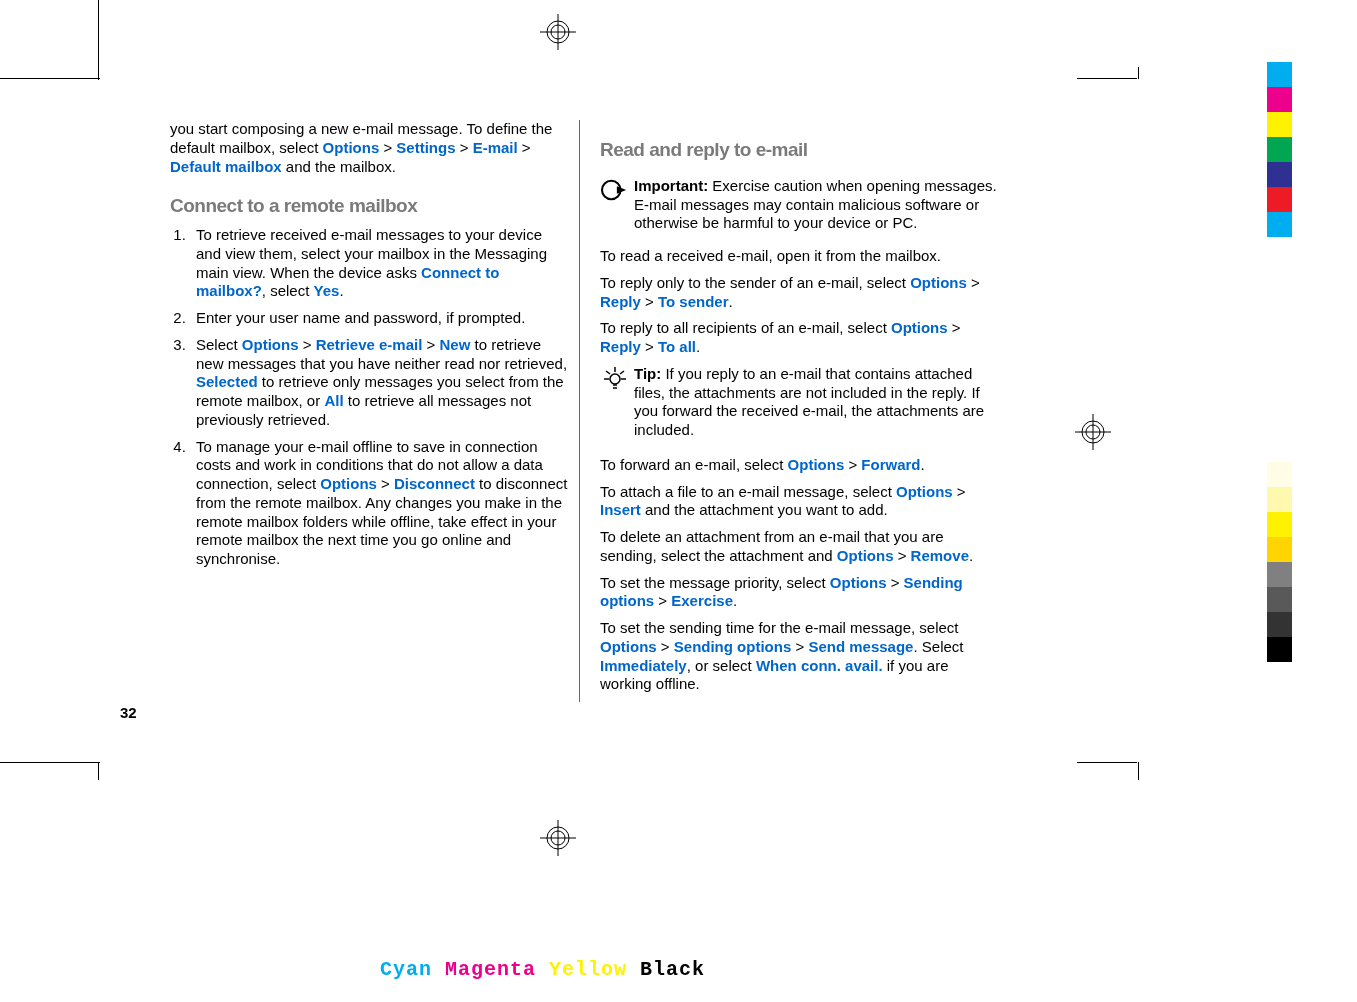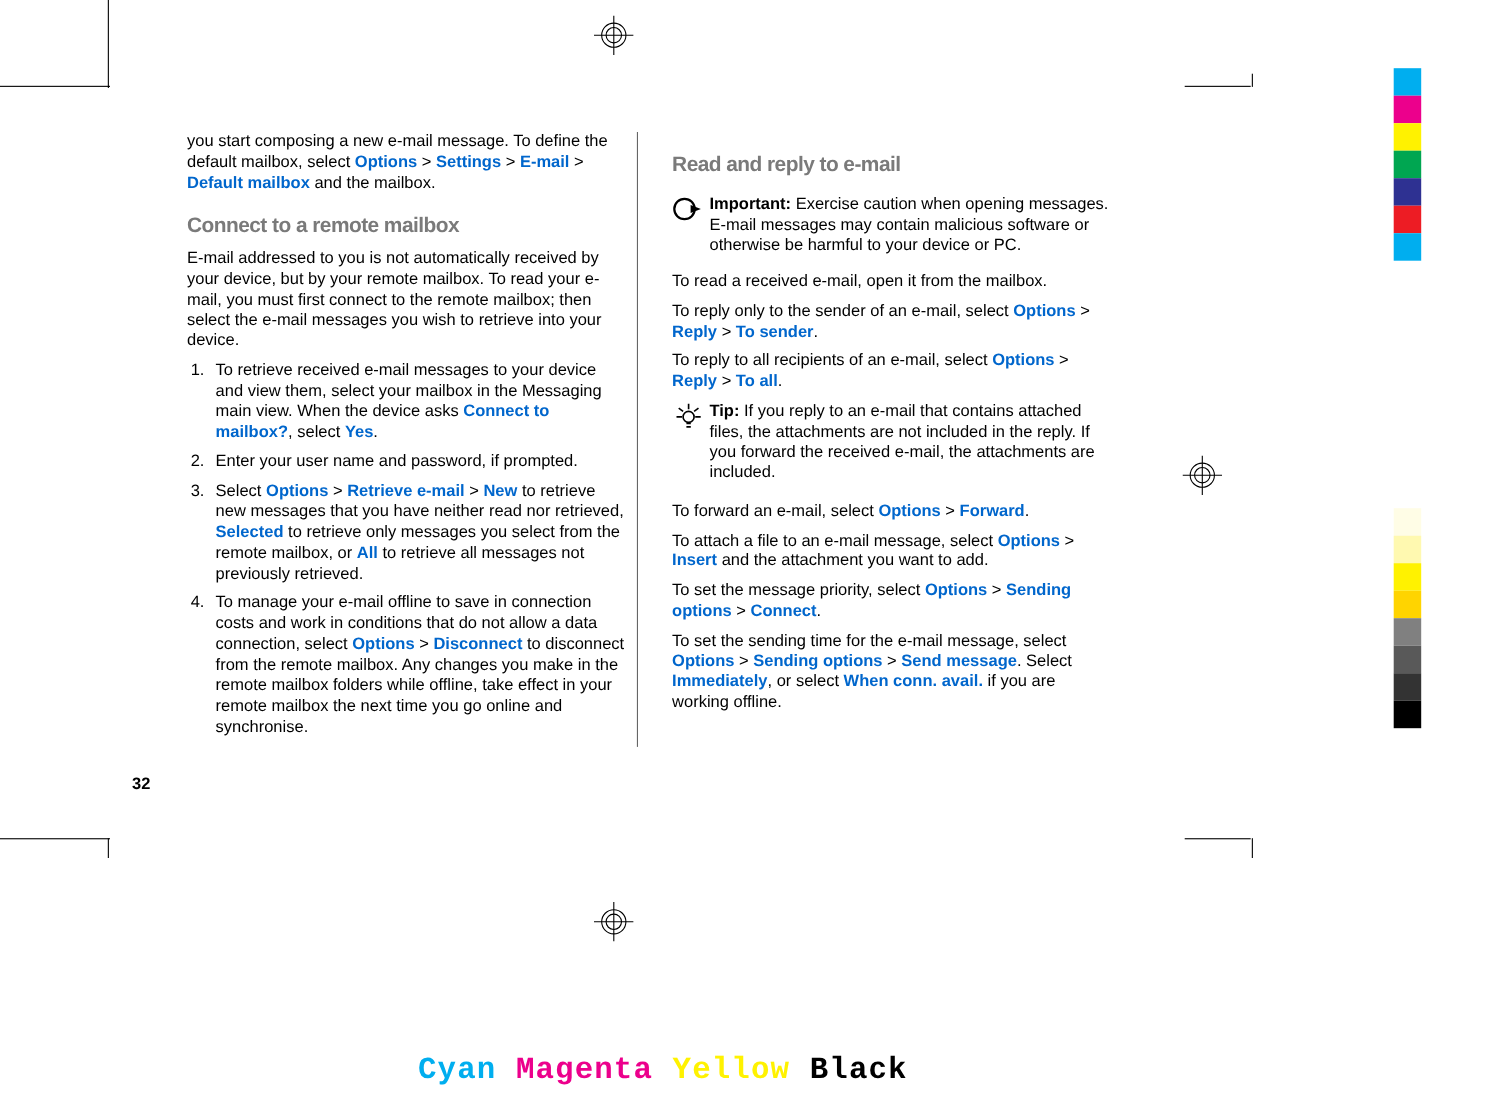--- a/index.html
+++ b/index.html
@@ -11,21 +11,21 @@
     position: relative;
   }
   .page-wrap {
     position: absolute;
     left: 170px;
     top: 120px;
     width: 900px;
   }
   .columns {
     display: flex;
-    gap: 11px;
+    gap: 0;
   }
   .col {
     width: 410px;
     font-size: 15px;
     line-height: 1.25;
     color: #000;
   }
   .col-left { padding-right: 10px; border-right: 1px solid #666; }
   .col-right { padding-left: 20px; width: 420px; }
   h2 {
@@ -63,21 +63,21 @@
   .reg-right { left:1075px; top:414px; }
   .reg svg { width:36px; height:36px; }
   .important-icon svg, .tip-icon svg { width:30px; height:26px; }
   .important-row { display:flex; align-items:flex-start; gap:4px; margin-top:15px; margin-bottom:6px;}
   .important-icon { flex-shrink:0; }
   .tip-row { display:flex; align-items:flex-start; gap:8px; margin-top:6px; margin-bottom:8px;}
   .tip-icon { flex-shrink:0; width:26px; }
   .color-bar-top { position:absolute; right:65px; top:62px; width:25px; }
   .color-bar-bot { position:absolute; right:65px; top:462px; width:25px; }
   .cb { width:25px; height:25px; }
-  .cmyk { position:absolute; left:380px; top:958px; font-size:28px; font-weight:bold; font-family: "Courier New", monospace; letter-spacing:1px;}
+  .cmyk { position:absolute; left:380px; top:958px; font-size:20px; font-weight:bold; font-family: "Courier New", monospace; letter-spacing:1px;}
   .cmyk .c{color:#00aeef;} .cmyk .m{color:#ec008c;} .cmyk .y{color:#fff200;} .cmyk .k{color:#000;}
   .cmyk .c,.cmyk .m,.cmyk .y,.cmyk .k{position:relative;}
 </style>
 </head>
 <body>
 
 <div class="crop-top-left"></div>
 <div class="crop-top-left-v"></div>
 <div class="crop-top-right"></div>
 <div class="crop-top-right-v"></div>
@@ -136,21 +136,20 @@
 <div class="page-wrap">
   <div class="columns">
 
     <div class="col col-left">
       <p>
         <span>you start composing a new e-mail message. To define the default mailbox, select </span><span class="link">Options</span><span class="gt"> &gt; </span><span class="link">Settings</span><span class="gt"> &gt; </span><span class="link">E-mail</span><span class="gt"> &gt; </span><span class="link">Default mailbox</span><span> and the mailbox.</span>
       </p>
 
       <h2>Connect to a remote mailbox</h2>
 
-      <p>E-mail addressed to you is not automatically received by your device, but by your remote mailbox. To read your e-mail, you must first connect to the remote mailbox; then select the e-mail messages you wish to retrieve into your device.</p>
 
       <ol>
         <li>
           <span>To retrieve received e-mail messages to your device and view them, select your mailbox in the Messaging main view. When the device asks </span><span class="link">Connect to mailbox?</span><span>, select </span><span class="link">Yes</span><span>.</span>
         </li>
         <li><span>Enter your user name and password, if prompted.</span></li>
         <li>
           <span>Select </span><span class="link">Options</span><span> &gt; </span><span class="link">Retrieve e-mail</span><span> &gt; </span><span class="link">New</span><span> to retrieve new messages that you have neither read nor retrieved, </span><span class="link">Selected</span><span> to retrieve only messages you select from the remote mailbox, or </span><span class="link">All</span><span> to retrieve all messages not previously retrieved.</span>
         </li>
         <li>
@@ -192,22 +191,23 @@
               <line x1="11" y1="23" x2="15" y2="23" stroke="#000" stroke-width="1.5"></line>
             </svg>
         </span>
         <p><b>Tip:</b><span> If you reply to an e-mail that contains attached files, the attachments are not included in the reply. If you forward the received e-mail, the attachments are included.</span></p>
       </div>
 
       <p><span>To forward an e-mail, select </span><span class="link">Options</span><span> &gt; </span><span class="link">Forward</span><span>.</span></p>
 
       <p><span>To attach a file to an e-mail message, select </span><span class="link">Options</span><span> &gt; </span><span class="link">Insert</span><span> and the attachment you want to add.</span></p>
 
-
-      <p><span>To set the message priority, select </span><span class="link">Options</span><span> &gt; </span><span class="link">Sending options</span><span> &gt; </span><span class="link">Connect</span><span>.</span></p>
+      <p><span>To delete an attachment from an e-mail that you are sending, select the attachment and </span><span class="link">Options</span><span> &gt; </span><span class="link">Remove</span><span>.</span></p>
+
+      <p><span>To set the message priority, select </span><span class="link">Options</span><span> &gt; </span><span class="link">Sending options</span><span> &gt; </span><span class="link">Exercise</span><span>.</span></p>
 
       <p><span>To set the sending time for the e-mail message, select </span><span class="link">Options</span><span> &gt; </span><span class="link">Sending options</span><span> &gt; </span><span class="link">Send message</span><span>. Select </span><span class="link">Immediately</span><span>, or select </span><span class="link">When conn. avail.</span><span> if you are working offline.</span></p>
     </div>
   </div>
 </div>
 
 <div class="cmyk">
   <span class="c">Cyan</span>
   <span class="m">Magenta</span>
   <span class="y">Yellow</span>

